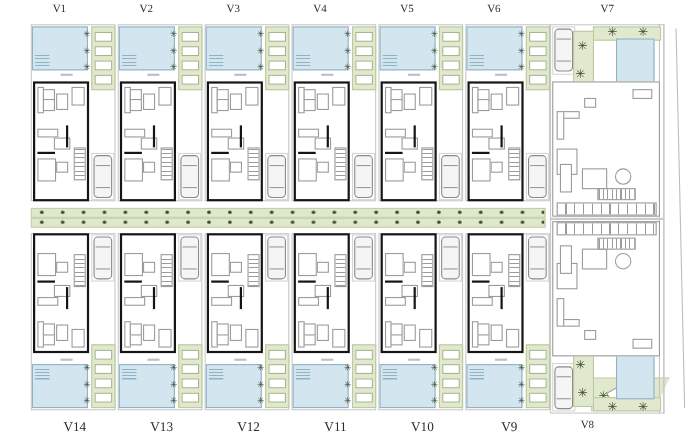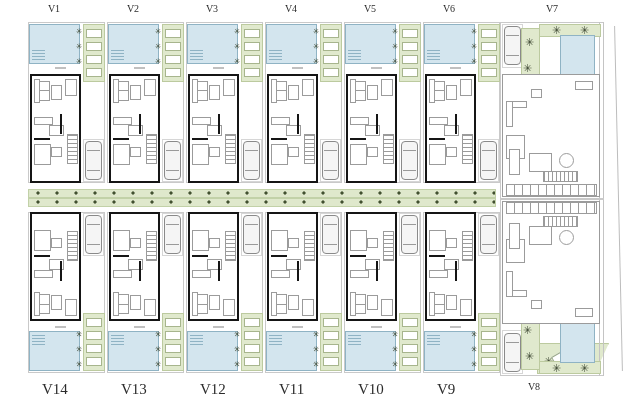--- a/index.html
+++ b/index.html
@@ -23,21 +23,21 @@
   .house{position:absolute;left:2px;top:52px;width:47px;height:105px;border:2px solid #151515;background:#fff;}
   .f{position:absolute;border:1px solid #9b9b9b;background:#fff;}
   .stairs{position:absolute;left:35px;top:58px;width:9px;height:28px;border:1px solid #9b9b9b;
           background:repeating-linear-gradient(to bottom,#9b9b9b 0 1px,#fff 1px 4px);}
   .wstub{position:absolute;background:#151515;}
   .pspot{position:absolute;left:55px;top:117px;width:19px;height:41px;border:1px solid #d6d6d6;}
   .car{position:absolute;left:57px;top:119px;width:15px;height:37px;border:1px solid #8a8a8a;
        border-radius:4px;background:#f5f5f5;}
   .cw{position:absolute;left:1px;right:1px;height:1px;background:#9a9a9a;}
   .toplabel{position:absolute;top:3px;left:0;width:52px;text-align:center;font-size:10px;color:#2b2b2b;}
-  .botlabel{position:absolute;top:381px;left:14px;width:52px;font-size:15px;color:#2b2b2b;}
+  .botlabel{position:absolute;top:381px;left:14px;width:52px;text-align:center;font-size:12px;color:#2b2b2b;}
   
   .strip-band{position:absolute;left:28px;width:466px;height:7px;background:#dfe8cc;border:1px solid #c2d1a8;
     background-image:radial-gradient(circle at 9px 3px,#41502f 1.3px,transparent 1.9px);background-size:19px 7px;}
   
   .rhalf{position:absolute;left:500px;width:120px;height:177px;}
   .rhalf.v7{top:22px;}
   .rhalf.v8{top:199px;transform:scaleY(-1);}
   .rlot{position:absolute;left:0;top:0;width:102px;height:176px;border:1px solid #c9c9c9;}
   .r-dline{position:absolute;left:99px;top:0;width:3px;height:176px;border-left:1px solid #c4c4c4;border-right:1px solid #c4c4c4;}
   .r-topband{position:absolute;left:39px;top:2px;width:60px;height:11px;background:#e0e9cd;border:1px solid #bcca9f;}

